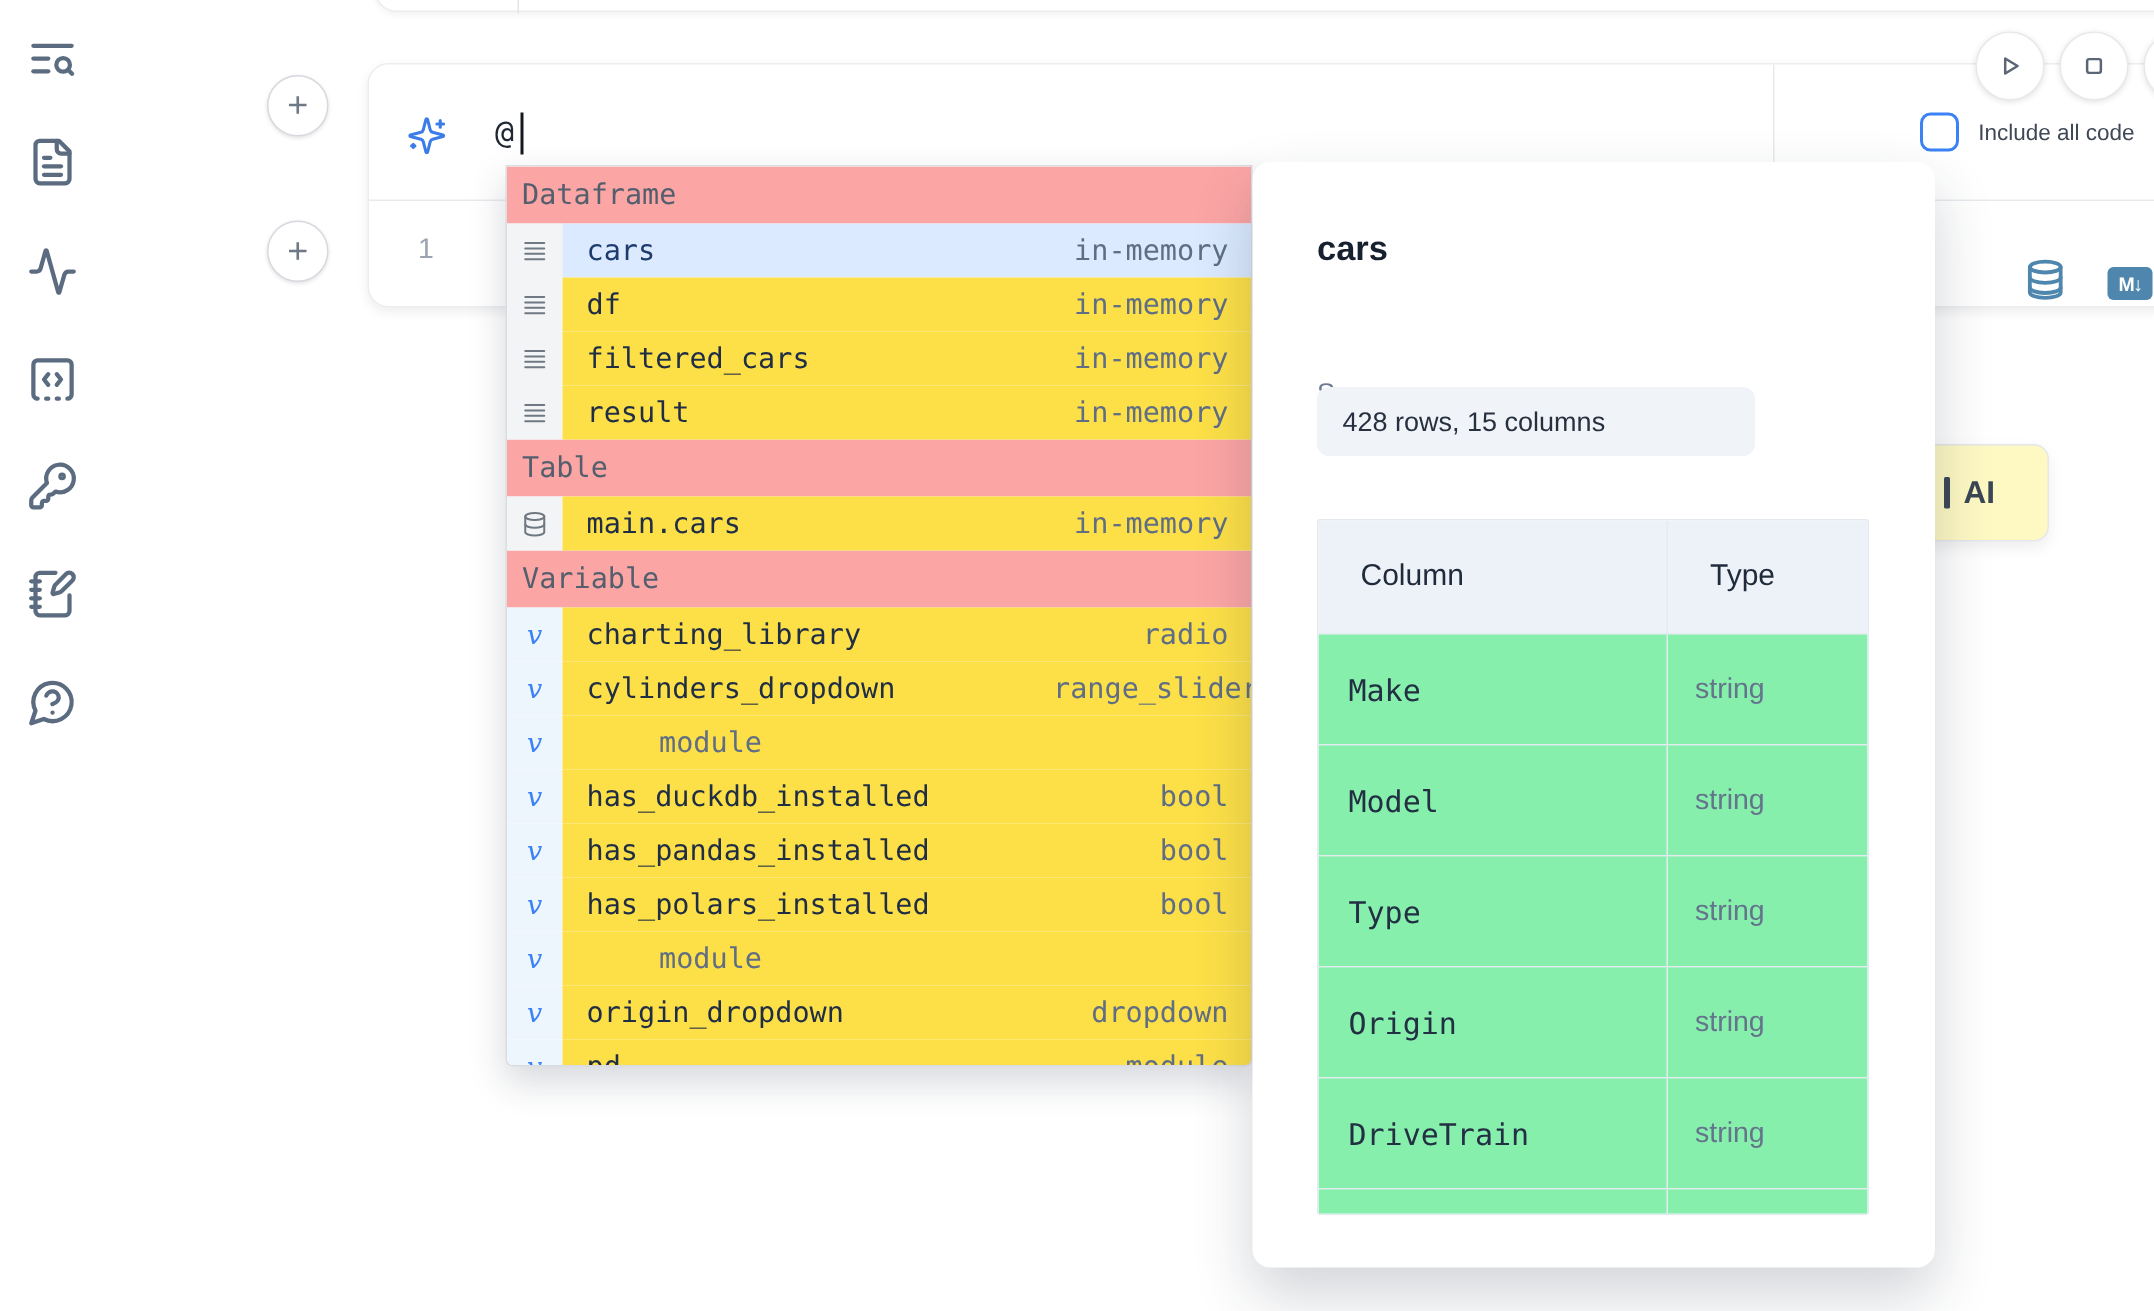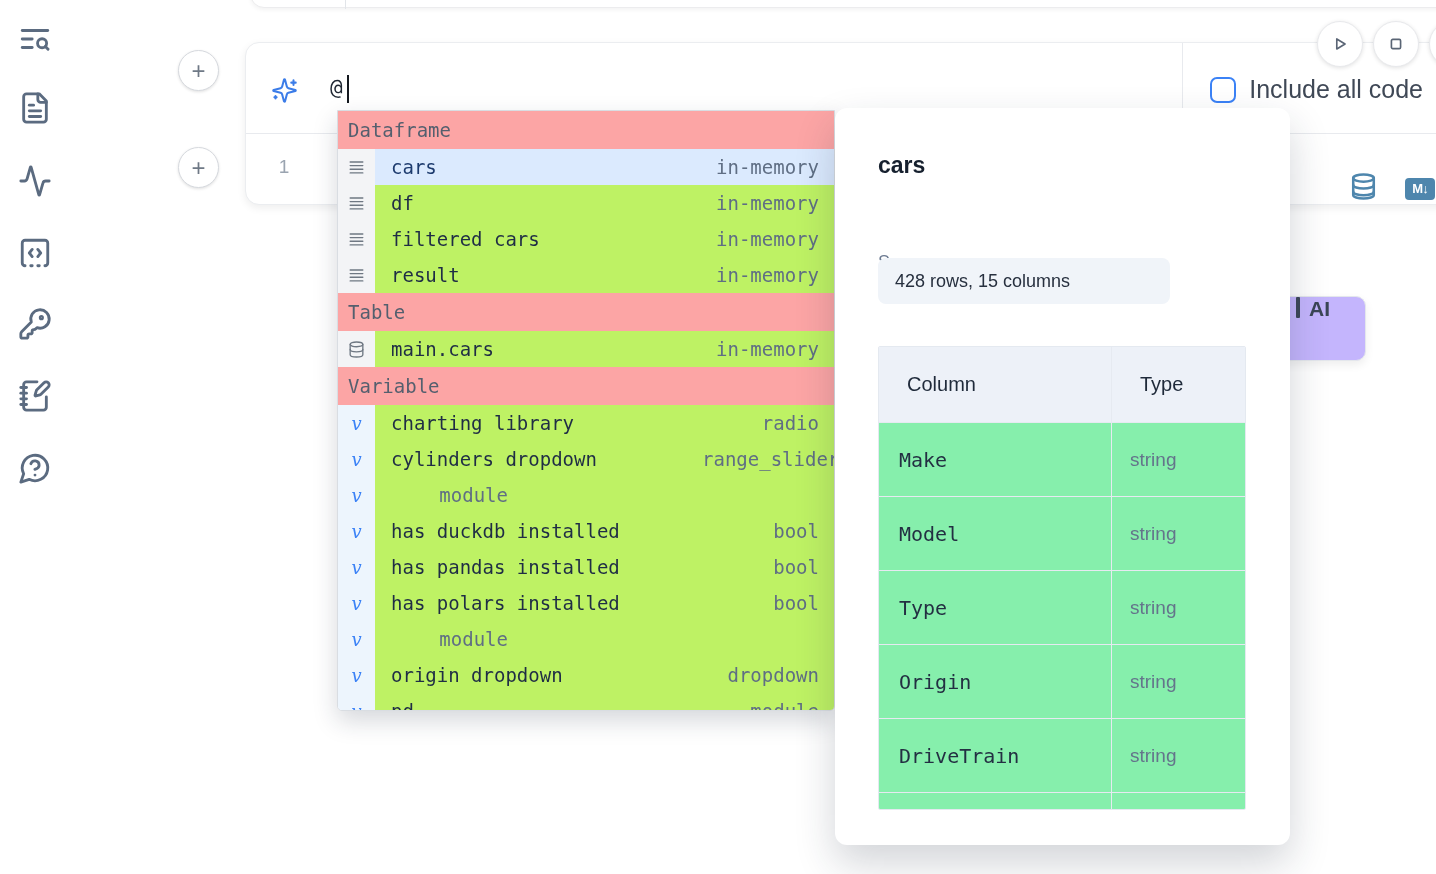--- a/index.html
+++ b/index.html
@@ -40,21 +40,21 @@
     box-shadow:0 3px 8px rgba(0,0,0,0.07); z-index:5; }
   #prompt-row { position:absolute; left:0; right:0; top:0; height:91px; border-bottom:1px solid #e8eaee; }
   #sparkles { position:absolute; left:25px; top:34px; width:27px; height:27px; color:#3b7ce8; }
   #sparkles svg { width:27px; height:27px; stroke:currentColor; fill:none; stroke-width:1.8;
                   stroke-linecap:round; stroke-linejoin:round; }
   #prompt-text { position:absolute; left:84px; top:33px; font-size:21px; color:#1f2733; }
   #caret { position:absolute; left:101px; top:32px; width:2px; height:28px; background:#14181f; }
   #prompt-divider { position:absolute; right:268px; top:0; width:1px; height:91px; background:#e8eaee; }
   #include-code { position:absolute; right:28px; top:32px; display:flex; align-items:center; gap:13px; }
   #include-code .box { width:26px; height:26px; border:2px solid #3b82f6; border-radius:7px; background:#fff; }
-  #include-code .lbl { font-size:25px; color:#3f4856; }
+  #include-code .lbl { font-size:15px; color:#3f4856; }
   #line-number { position:absolute; left:27px; top:113px; width:22px; text-align:center;
     font-size:19px; color:#9aa4b0; }
   #output-actions { position:absolute; right:16px; top:128px; display:flex; align-items:center; gap:27px; z-index:6; }
   #db-icon svg { width:29px; height:31px; stroke:#4e86ad; fill:none; stroke-width:2.1; stroke-linecap:round; }
   #md-badge { width:30px; height:22px; border-radius:4px; background:#4e86ad; color:#fff;
     font-size:13px; font-weight:bold; display:flex; align-items:center; justify-content:center;
     letter-spacing:-1px; font-family:"Liberation Sans",sans-serif; }
 
   
   #autocomplete { position:absolute; left:337px; top:110px; width:498px; height:601px;
@@ -62,32 +62,32 @@
     box-shadow:0 10px 24px rgba(30,40,60,0.18); overflow:hidden; z-index:20; }
   .ac-header { height:38px; background:#fca5a5; color:#545f6e; font-size:19px;
     display:flex; align-items:center; padding-left:10px;
     font-family:"DejaVu Sans Mono",monospace; }
   .ac-row { display:flex; height:36px; }
   .ac-icon { width:37px; flex:0 0 37px; display:flex; align-items:center; justify-content:center; }
   .ac-icon.kind-df, .ac-icon.kind-table { background:#f3f4f6; }
   .ac-icon.kind-var { background:#edf5fd; color:#3b82f6;
     font-family:"DejaVu Serif",serif; font-style:italic; font-size:18px; }
   .ac-icon svg { width:19px; height:19px; stroke:#6f7883; fill:none; stroke-width:1.7; stroke-linecap:round; }
-  .ac-body { flex:1; display:flex; align-items:center; padding:0 15px 0 16px; background:#bef264;
+  .ac-body { flex:1; display:flex; align-items:center; padding:0 15px 0 16px; background:#fde047;
     font-family:"DejaVu Sans Mono",monospace; font-size:19px; min-width:0; }
   .ac-row.selected .ac-body { background:#dbeafe; }
   .ac-name { flex:1; color:#1f2d45; white-space:nowrap; overflow:hidden; }
   .ac-row.selected .ac-name { color:#1d3b6e; }
   .ac-type { width:117px; flex:0 0 117px; text-align:right; color:#5f6e84; white-space:nowrap; }
 
   
   #ai-button { position:absolute; left:1232px; top:296px; width:134px; height:65px;
-    background:#c4b5fd; border:1px solid #e4e7ec; border-radius:10px;
+    background:#fef9c3; border:1px solid #e4e7ec; border-radius:10px;
     box-shadow:0 4px 10px rgba(0,0,0,0.07); z-index:25;
-    display:flex; align-items:flex-start; justify-content:flex-end; gap:9px; padding-right:35px; }
+    display:flex; align-items:center; justify-content:flex-end; gap:9px; padding-right:35px; }
   #ai-button .stub { width:4px; height:21px; background:#3d4758; border-radius:1px; }
   #ai-button .lbl { font-size:21px; font-weight:bold; color:#3b4656; }
 
   
   #preview-panel { position:absolute; left:835px; top:108px; width:455px; height:737px;
     background:#fff; border-radius:12px; box-shadow:0 18px 40px rgba(30,40,60,0.20); z-index:30; }
   #pv-title { position:absolute; left:43px; top:44px; font-size:23px; font-weight:bold; color:#16202e; }
   #pv-source { position:absolute; left:43px; top:96px; font-size:18px; color:#6c7b92;margin-top:48px; }
   #pv-pill { position:absolute; left:43px; top:150px; width:292px; height:46px; border-radius:8px;
     background:#f0f4f9; display:flex; align-items:center; padding-left:17px;

